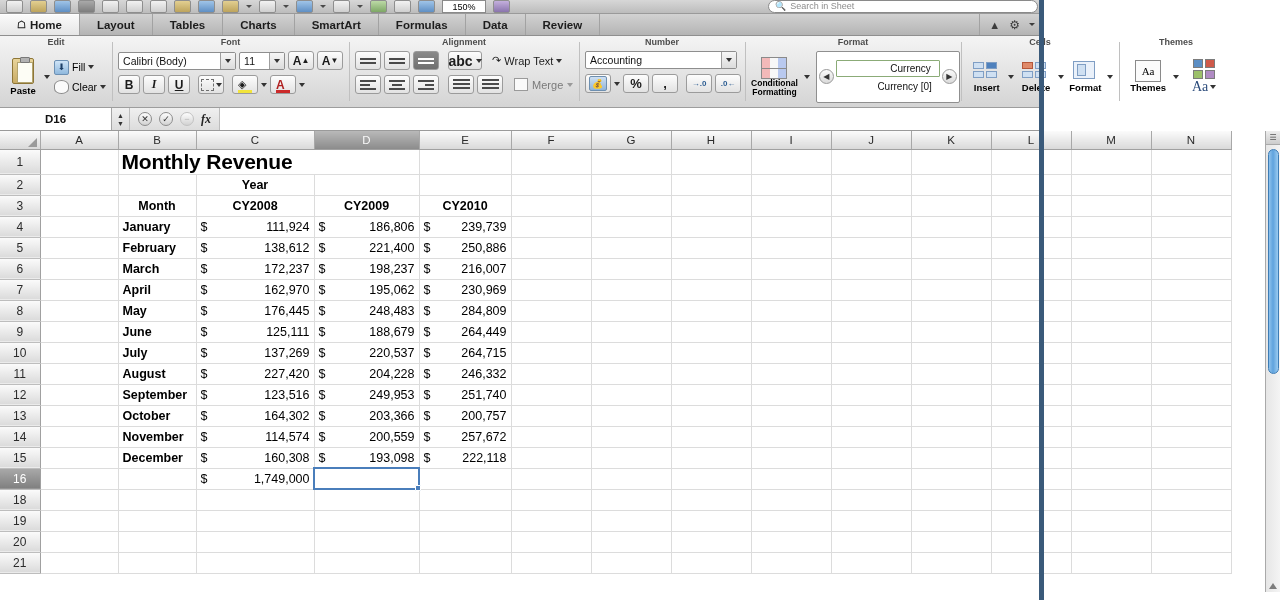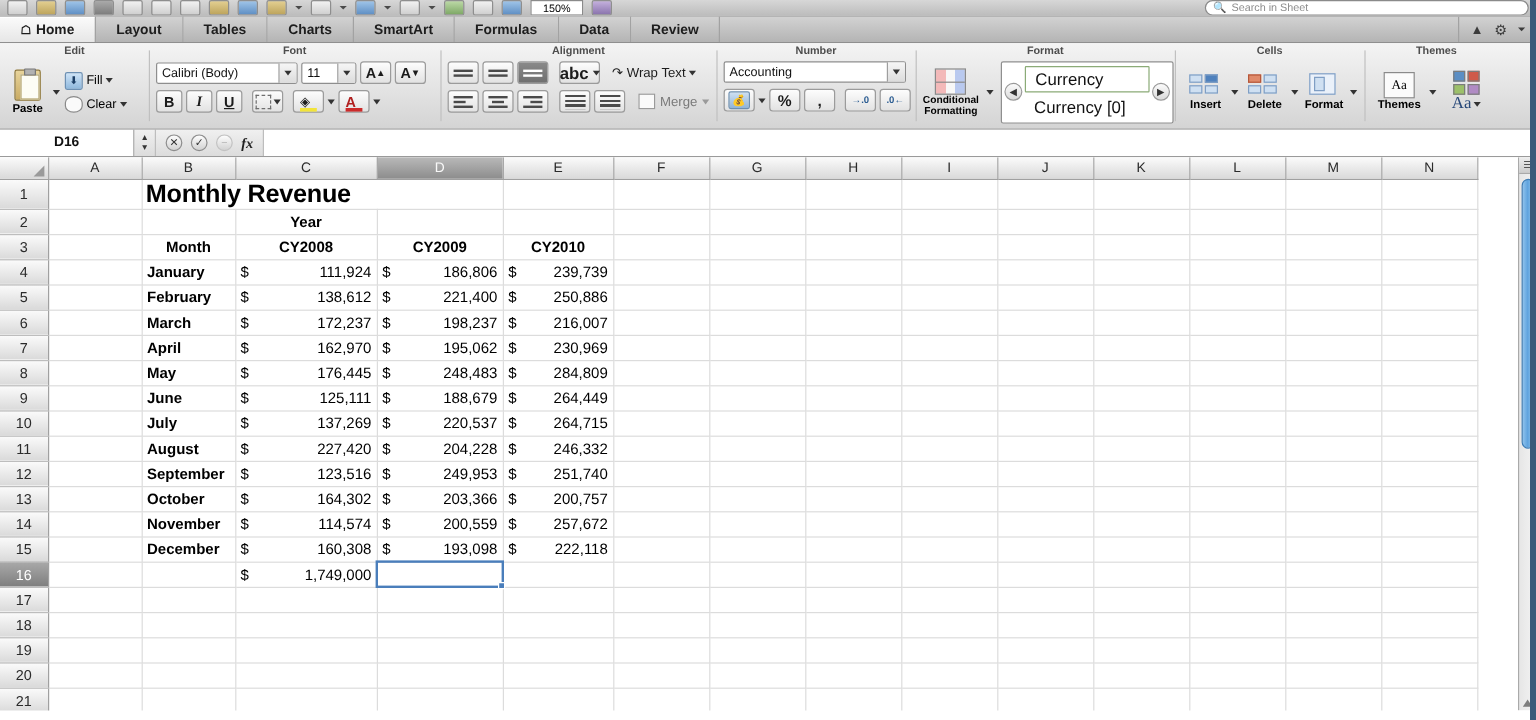--- a/index.html
+++ b/index.html
@@ -3,21 +3,21 @@
 <meta charset="utf-8">
 <style>
   * { box-sizing: border-box; margin: 0; padding: 0; }
   html, body {
     width: 1280px; height: 600px;
     font-family: "Liberation Sans", sans-serif;
     background: #fff;
     overflow: hidden;
     -webkit-font-smoothing: antialiased;
   }
-  #app { width: 1280px; height: 600px; position: relative; }
+  #app { width: 1044px; height: 600px; position: relative; }
 
   
   .qat {
     height: 14px; width: 100%;
     background: linear-gradient(#d7d7d7, #bcbcbc);
     border-bottom: 1px solid #9a9a9a;
     display: flex; align-items: flex-end;
     padding: 0 6px; gap: 7px;
     overflow: hidden;
   }
@@ -184,21 +184,21 @@
   .stylebox {
     height: 52px; width: 148px; background: #fff; border: 1px solid #8f8f8f;
     border-radius: 2px; display: flex; align-items: center; padding: 0 2px; gap: 2px;
   }
   .arrowbtn { width: 15px; height: 15px; border-radius: 50%;
     background: linear-gradient(#fbfbfb, #dadada); border: 1px solid #999;
     display: flex; align-items: center; justify-content: center; font-size: 8px;
     color: #333; flex: 0 0 auto; }
   .stylelist { flex: 1; display: flex; flex-direction: column; align-items: center;
     justify-content: center; gap: 2px; }
-  .styleitem { font-size: 14px; color: #111; padding: 2px 8px; width: 104px; text-align: left; }
+  .styleitem { font-size: 10px; color: #111; padding: 2px 8px; width: 104px; text-align: right; }
   .styleitem.sel { border: 1px solid #8bab77; background: #fff; border-radius: 1px; }
 
   
   .cellbtn { display: flex; flex-direction: column; align-items: center; width: 42px; }
   .cellico { width: 28px; height: 22px; position: relative; }
   .cellico .gridsq { position: absolute; width: 11px; height: 7px;
     border: 1px solid #7f9ec4; background: #cfe0f2; }
   .cell-lbl { font-size: 9.5px; font-weight: bold; }
   .themebtn { display: flex; flex-direction: column; align-items: center; width: 46px; }
   .theme-ico { width: 26px; height: 22px; background: #fbfbfb; border: 1px solid #8a8a8a;
@@ -1190,37 +1190,20 @@
           <td class="cell"></td>
           <td class="cell"></td>
           <td class="cell"></td>
           <td class="cell"></td>
           <td class="cell"></td>
         </tr>
 
         </tbody>
         <tbody id="empty-rows">
           <tr>
-            <td class="rowhead">17</td>
-            <td class="cell"></td>
-            <td class="cell"></td>
-            <td class="cell"></td>
-            <td class="cell"></td>
-            <td class="cell"></td>
-            <td class="cell"></td>
-            <td class="cell"></td>
-            <td class="cell"></td>
-            <td class="cell"></td>
-            <td class="cell"></td>
-            <td class="cell"></td>
-            <td class="cell"></td>
-            <td class="cell"></td>
-            <td class="cell"></td>
-          </tr>
-          <tr>
             <td class="rowhead">18</td>
             <td class="cell"></td>
             <td class="cell"></td>
             <td class="cell"></td>
             <td class="cell"></td>
             <td class="cell"></td>
             <td class="cell"></td>
             <td class="cell"></td>
             <td class="cell"></td>
             <td class="cell"></td>

